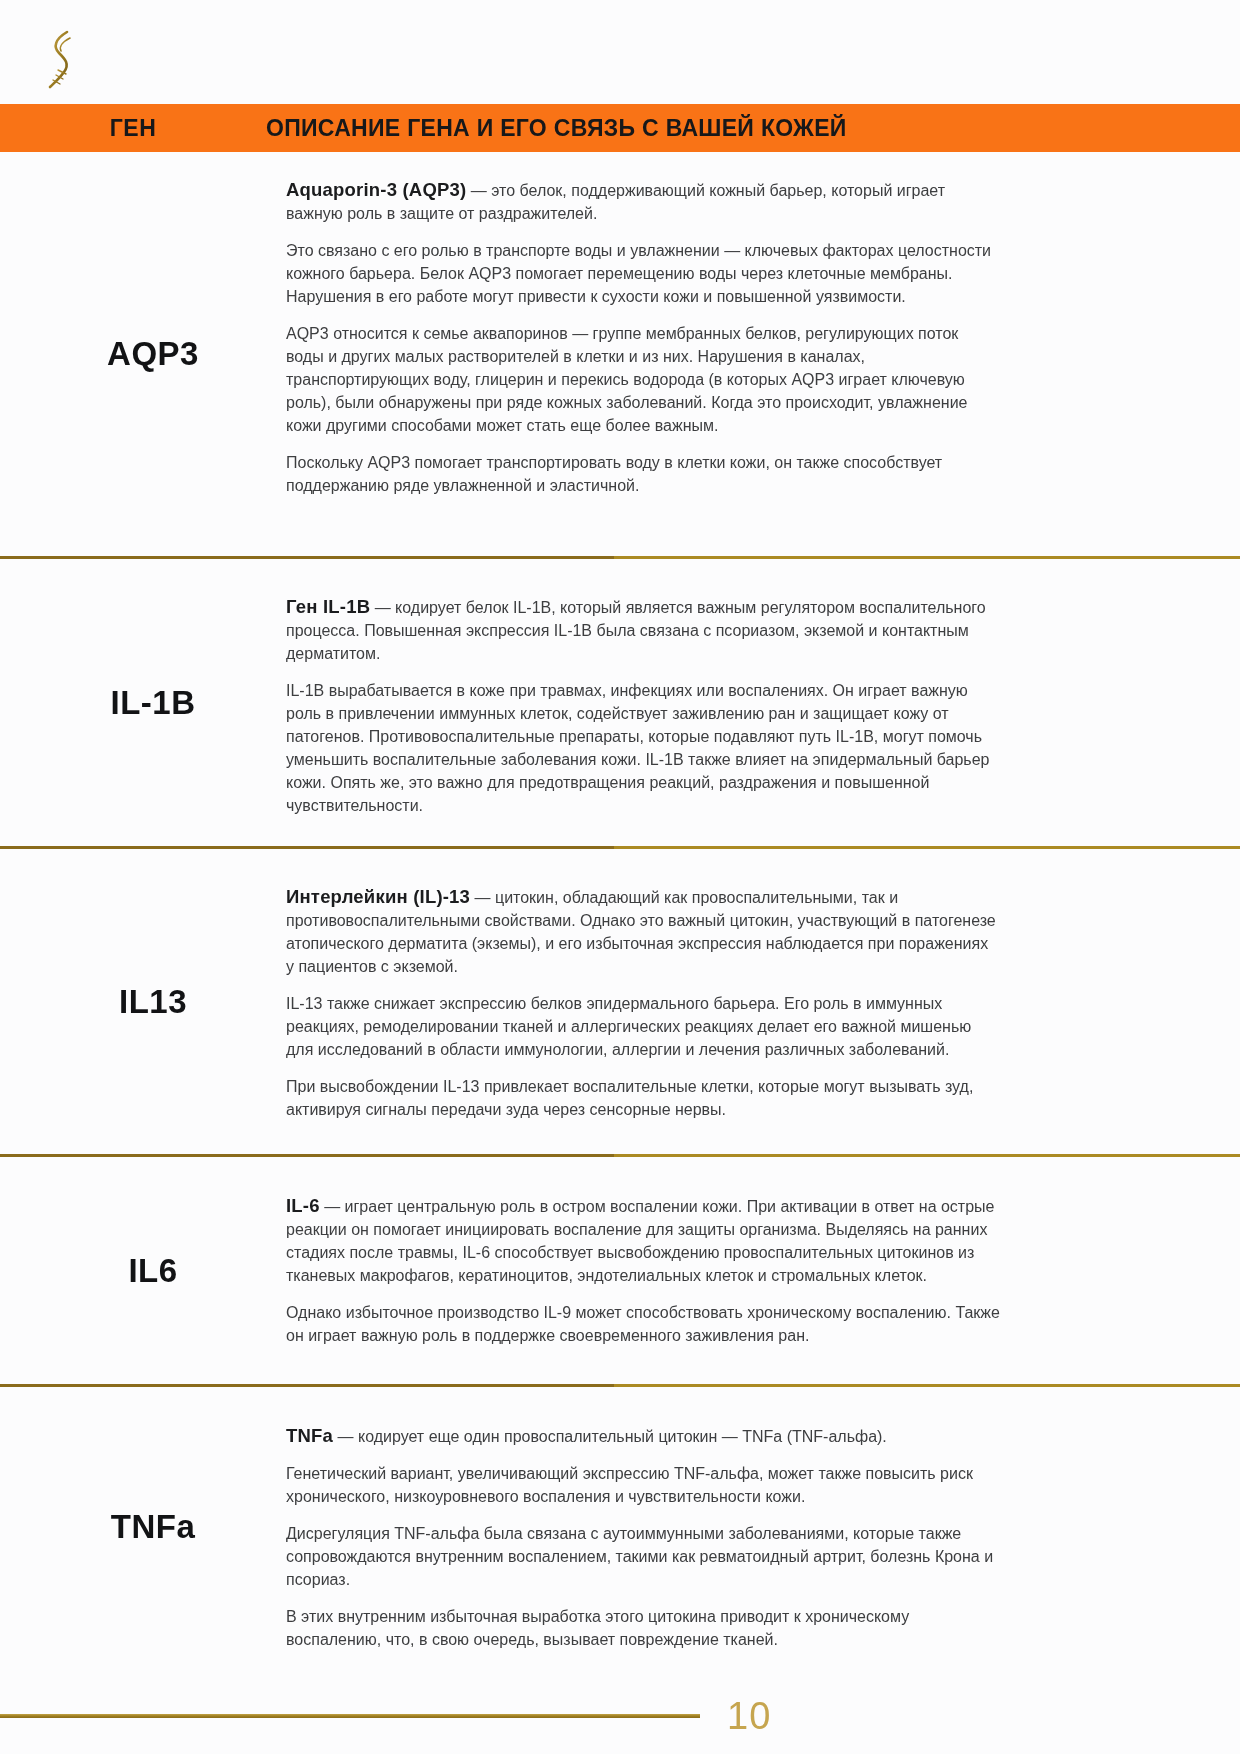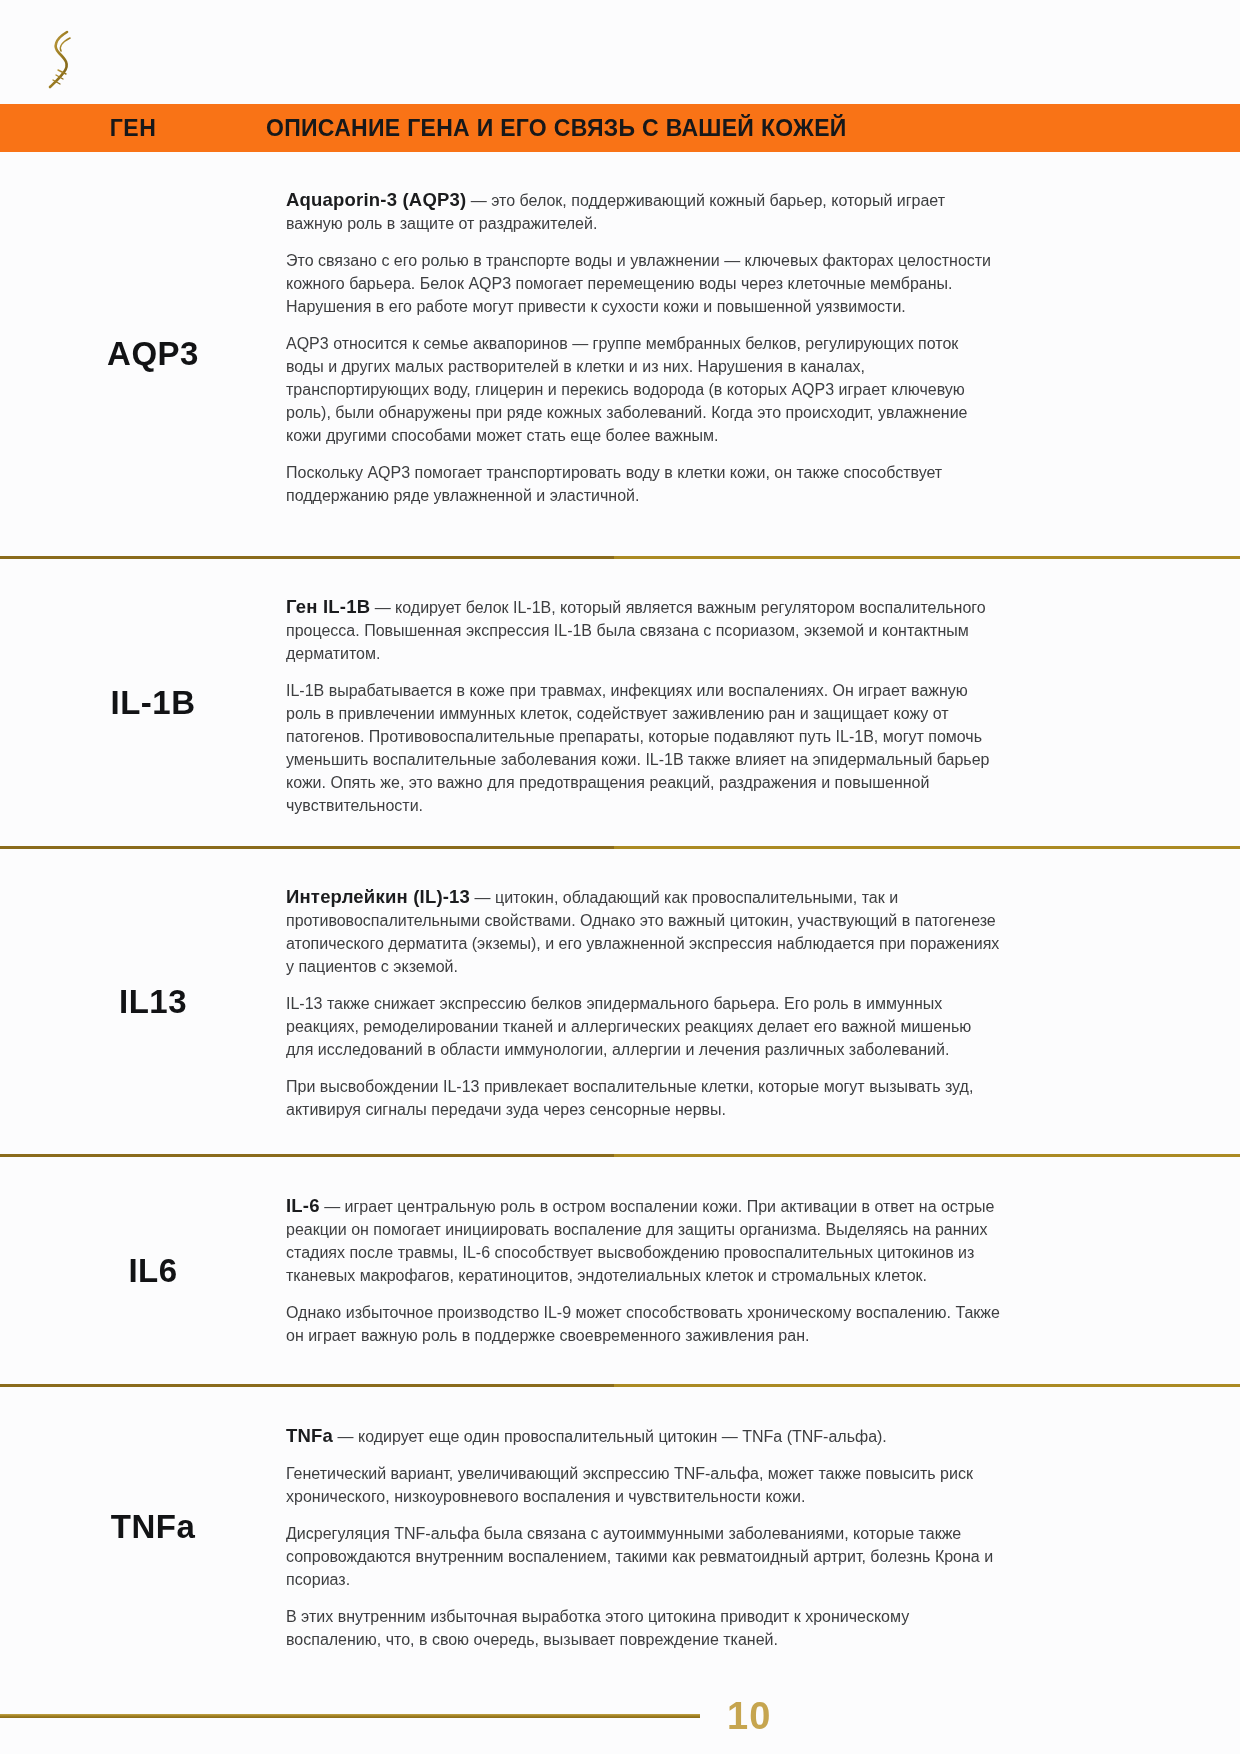--- a/index.html
+++ b/index.html
@@ -69,21 +69,21 @@
     color: #3d3e40;
   }
   .row-text p { margin: 0 0 14px 0; }
   .row-text p:last-child { margin-bottom: 0; }
   .lead {
     font-size: 18.5px;
     font-weight: bold;
     letter-spacing: 0.2px;
     color: #1b1c1e;
   }
-  .row-aqp3 .row-text { padding-top: 36px; min-height: 404px; box-sizing: border-box; }
+  .row-aqp3 .row-text { padding-top: 26px; min-height: 404px; box-sizing: border-box; }
   .row-il1b .row-text { padding-top: 36px; min-height: 287px; box-sizing: border-box; }
   .row-il13 .row-text { padding-top: 36px; min-height: 305px; box-sizing: border-box; }
   .row-il6  .row-text { padding-top: 37px; min-height: 227px; box-sizing: border-box; }
   .row-tnfa .row-text { padding-top: 37px; min-height: 261px; box-sizing: border-box; }
   .divider {
     height: 3px;
     width: 1240px;
     background: linear-gradient(to right, #8a6b1c 0%, #8a6b1c 49.5%, #ab8a23 49.5%, #ab8a23 100%);
   }
   .footer {
@@ -97,21 +97,21 @@
     top: 21px;
     width: 700px;
     height: 4px;
     background: linear-gradient(to bottom, #c2a348 0%, #9d7d1f 55%, #8a6b1c 100%);
   }
   .page-number {
     position: absolute;
     left: 727px;
     top: 2px;
     font-size: 38px;
-    font-weight: bold;
+    font-weight: normal;
     color: #c6a54f;
     letter-spacing: 1px;
   }
 </style>
 </head>
 <body>
 
 <div class="logo">
   <svg width="30" height="60" viewBox="0 0 30 60" xmlns="http://www.w3.org/2000/svg">
     <defs>
@@ -150,21 +150,21 @@
     <div class="row-text">
       <p><strong class="lead">Ген IL-1B</strong><span> — кодирует белок IL-1B, который является важным регулятором воспалительного процесса. Повышенная экспрессия IL-1B была связана с псориазом, экземой и контактным дерматитом.</span></p>
       <p><span>IL-1B вырабатывается в коже при травмах, инфекциях или воспалениях. Он играет важную роль в привлечении иммунных клеток, содействует заживлению ран и защищает кожу от патогенов. Противовоспалительные препараты, которые подавляют путь IL-1B, могут помочь уменьшить воспалительные заболевания кожи. IL-1B также влияет на эпидермальный барьер кожи. Опять же, это важно для предотвращения реакций, раздражения и повышенной чувствительности.</span></p>
     </div>
   </div>
   <div class="divider"></div>
 
   <div class="row row-il13">
     <div class="row-label">IL13</div>
     <div class="row-text">
-      <p><strong class="lead">Интерлейкин (IL)-13</strong><span> — цитокин, обладающий как провоспалительными, так и противовоспалительными свойствами. Однако это важный цитокин, участвующий в патогенезе атопического дерматита (экземы), и его увлажненной экспрессия наблюдается при поражениях у пациентов с экземой.</span></p>
+      <p><strong class="lead">Интерлейкин (IL)-13</strong><span> — цитокин, обладающий как провоспалительными, так и противовоспалительными свойствами. Однако это важный цитокин, участвующий в патогенезе атопического дерматита (экземы), и его избыточная экспрессия наблюдается при поражениях у пациентов с экземой.</span></p>
       <p><span>IL-13 также снижает экспрессию белков эпидермального барьера. Его роль в иммунных реакциях, ремоделировании тканей и аллергических реакциях делает его важной мишенью для исследований в области иммунологии, аллергии и лечения различных заболеваний.</span></p>
       <p><span>При высвобождении IL-13 привлекает воспалительные клетки, которые могут вызывать зуд, активируя сигналы передачи зуда через сенсорные нервы.</span></p>
     </div>
   </div>
   <div class="divider"></div>
 
   <div class="row row-il6">
     <div class="row-label">IL6</div>
     <div class="row-text">
       <p><strong class="lead">IL-6</strong><span> — играет центральную роль в остром воспалении кожи. При активации в ответ на острые реакции он помогает инициировать воспаление для защиты организма. Выделяясь на ранних стадиях после травмы, IL-6 способствует высвобождению провоспалительных цитокинов из тканевых макрофагов, кератиноцитов, эндотелиальных клеток и стромальных клеток.</span></p>

